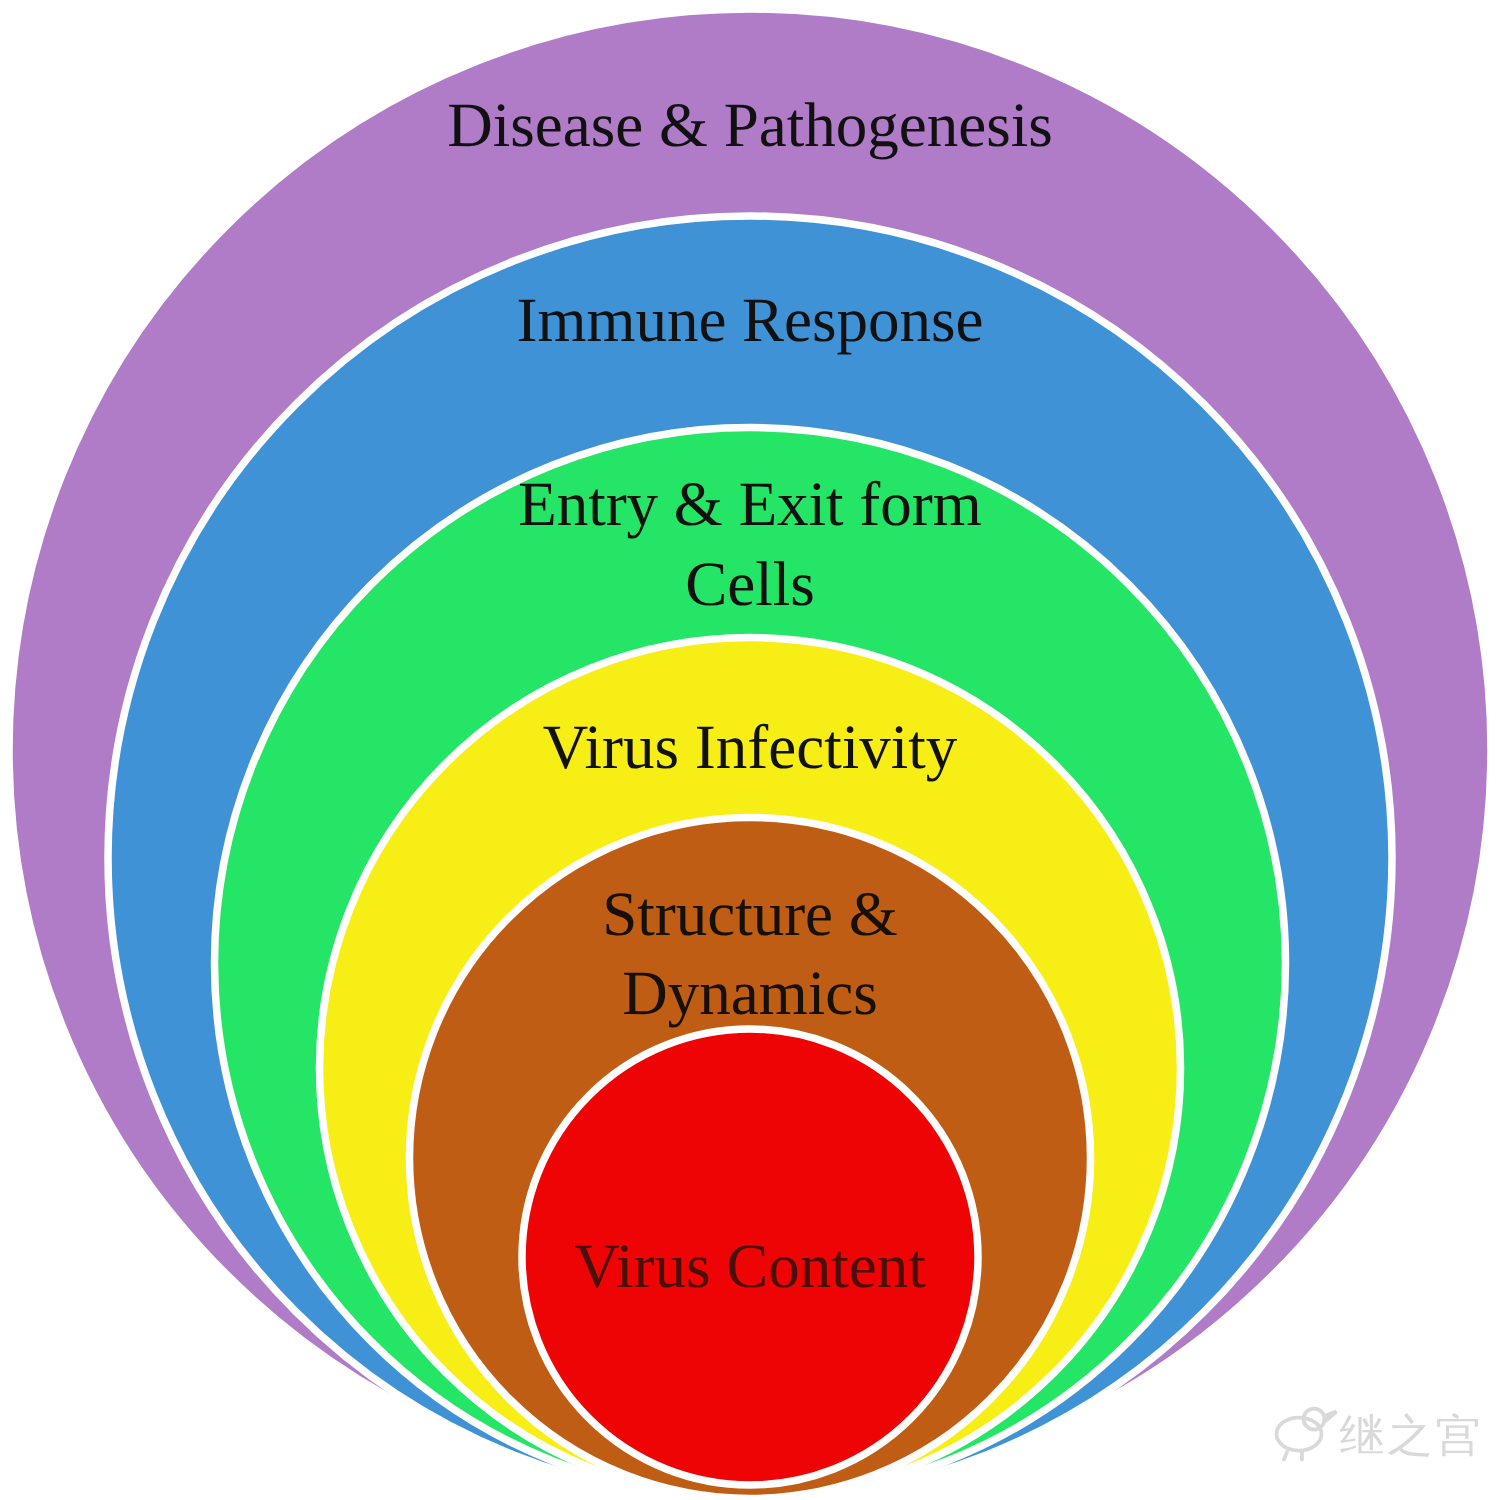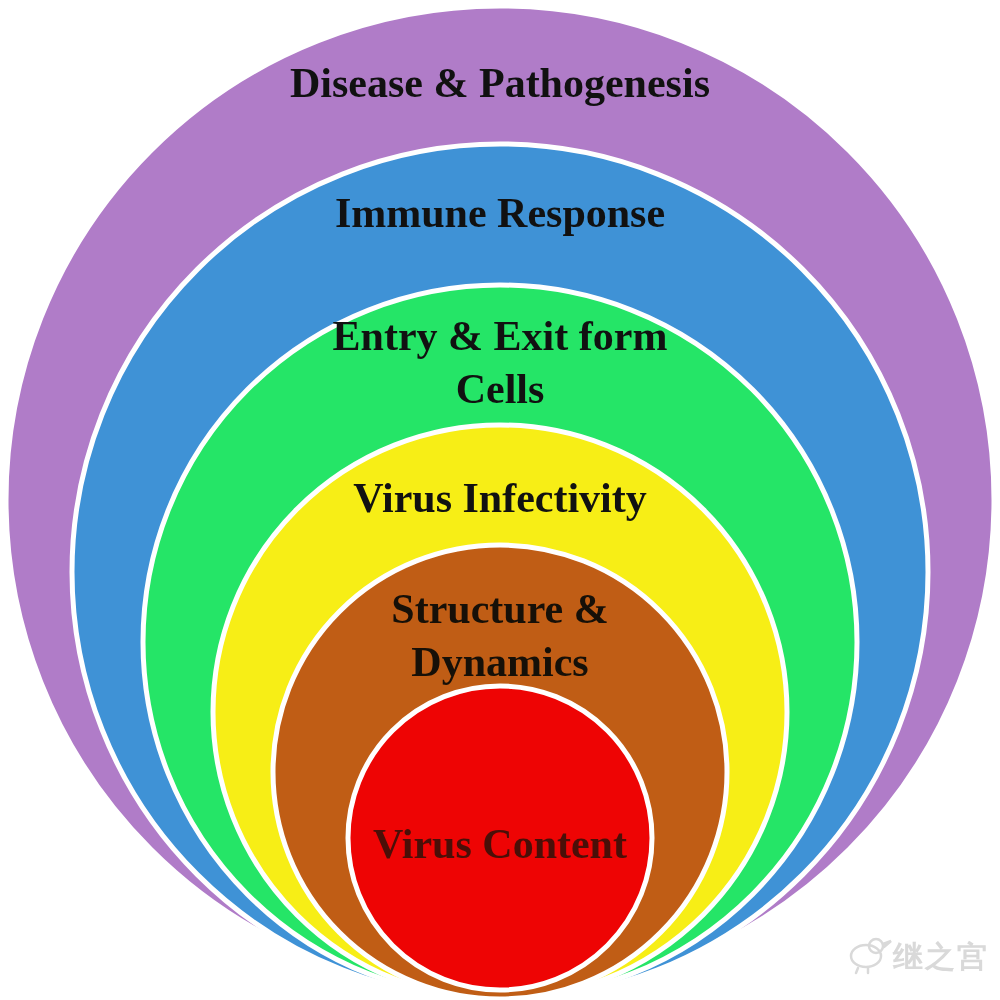--- a/index.html
+++ b/index.html
@@ -7,21 +7,20 @@
     padding: 0;
     background: #ffffff;
   }
   .canvas {
     position: relative;
     width: 1000px;
     height: 1000px;
     background: #ffffff;
     overflow: hidden;
     font-family: "Liberation Serif", "DejaVu Serif", serif;
-    font-weight: bold;
   }
   svg { display: block; }
   .layer-label {
     font-family: "Liberation Serif", "DejaVu Serif", serif;
     font-size: 42px;
     text-anchor: middle;
   }
   .watermark-text {
     font-family: "DejaVu Sans", "Liberation Sans", sans-serif;
     font-size: 30px;

